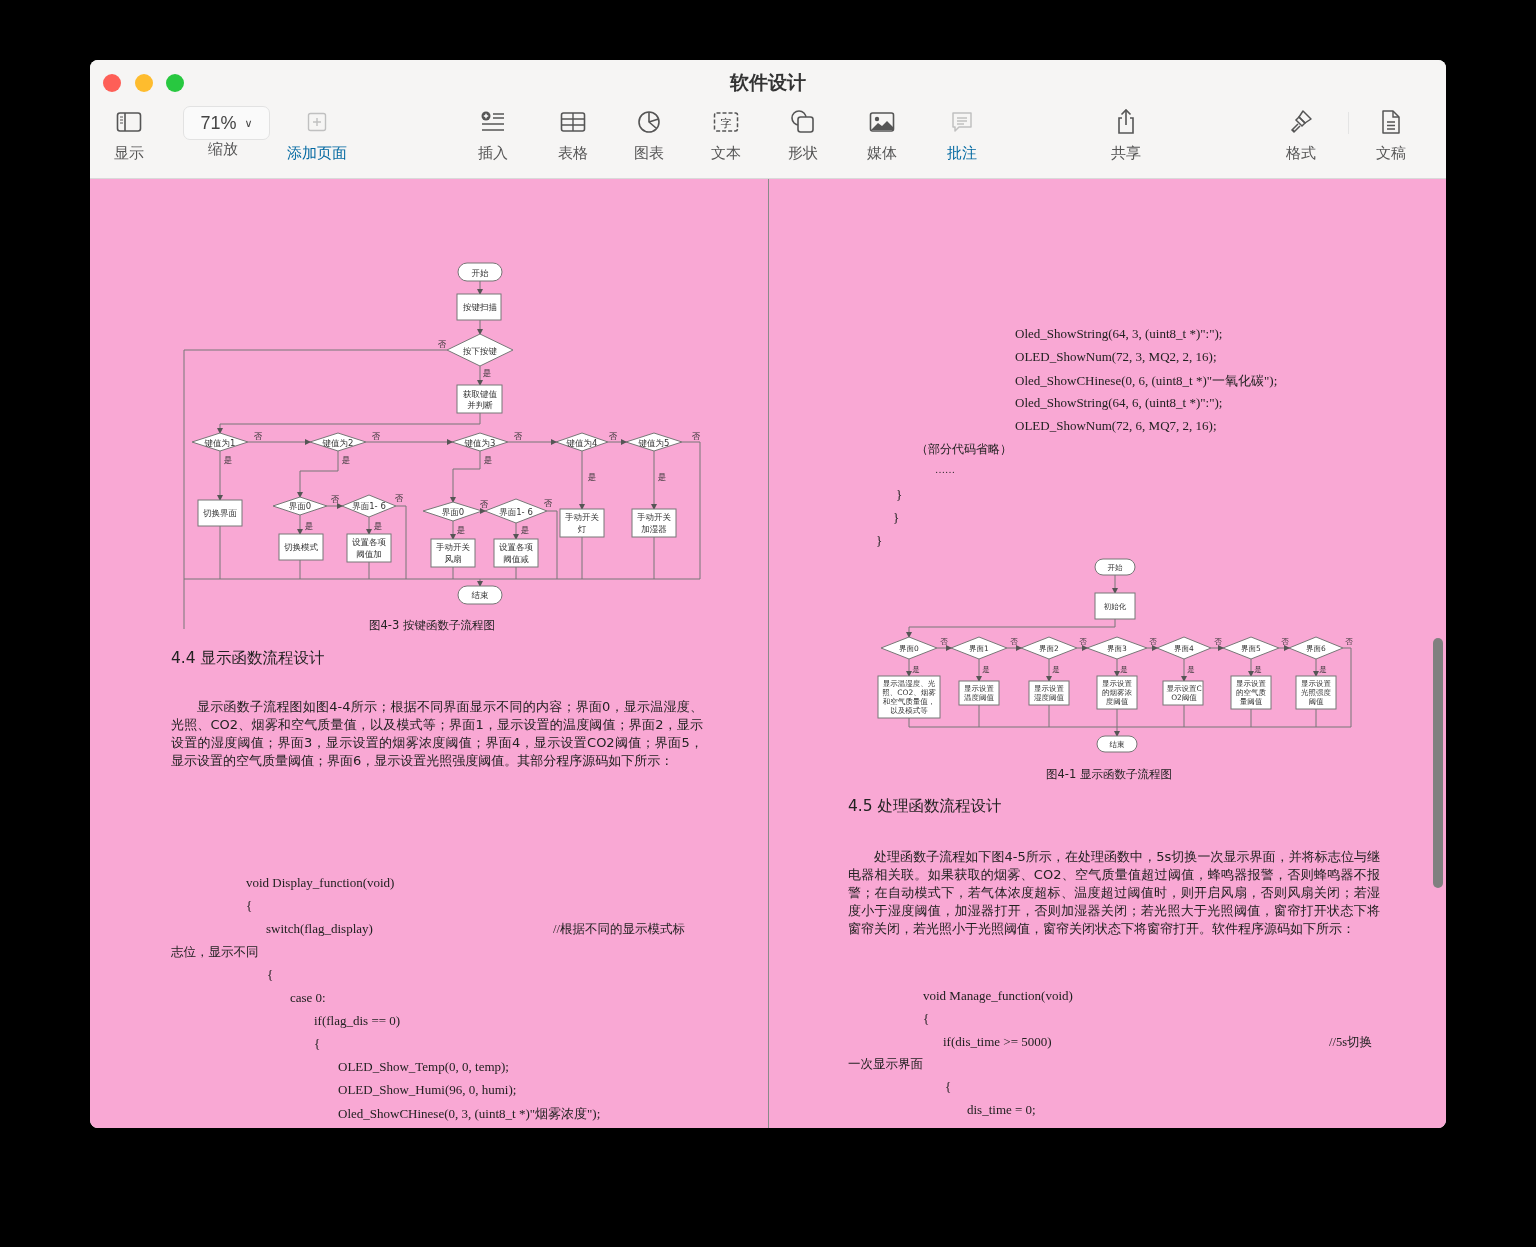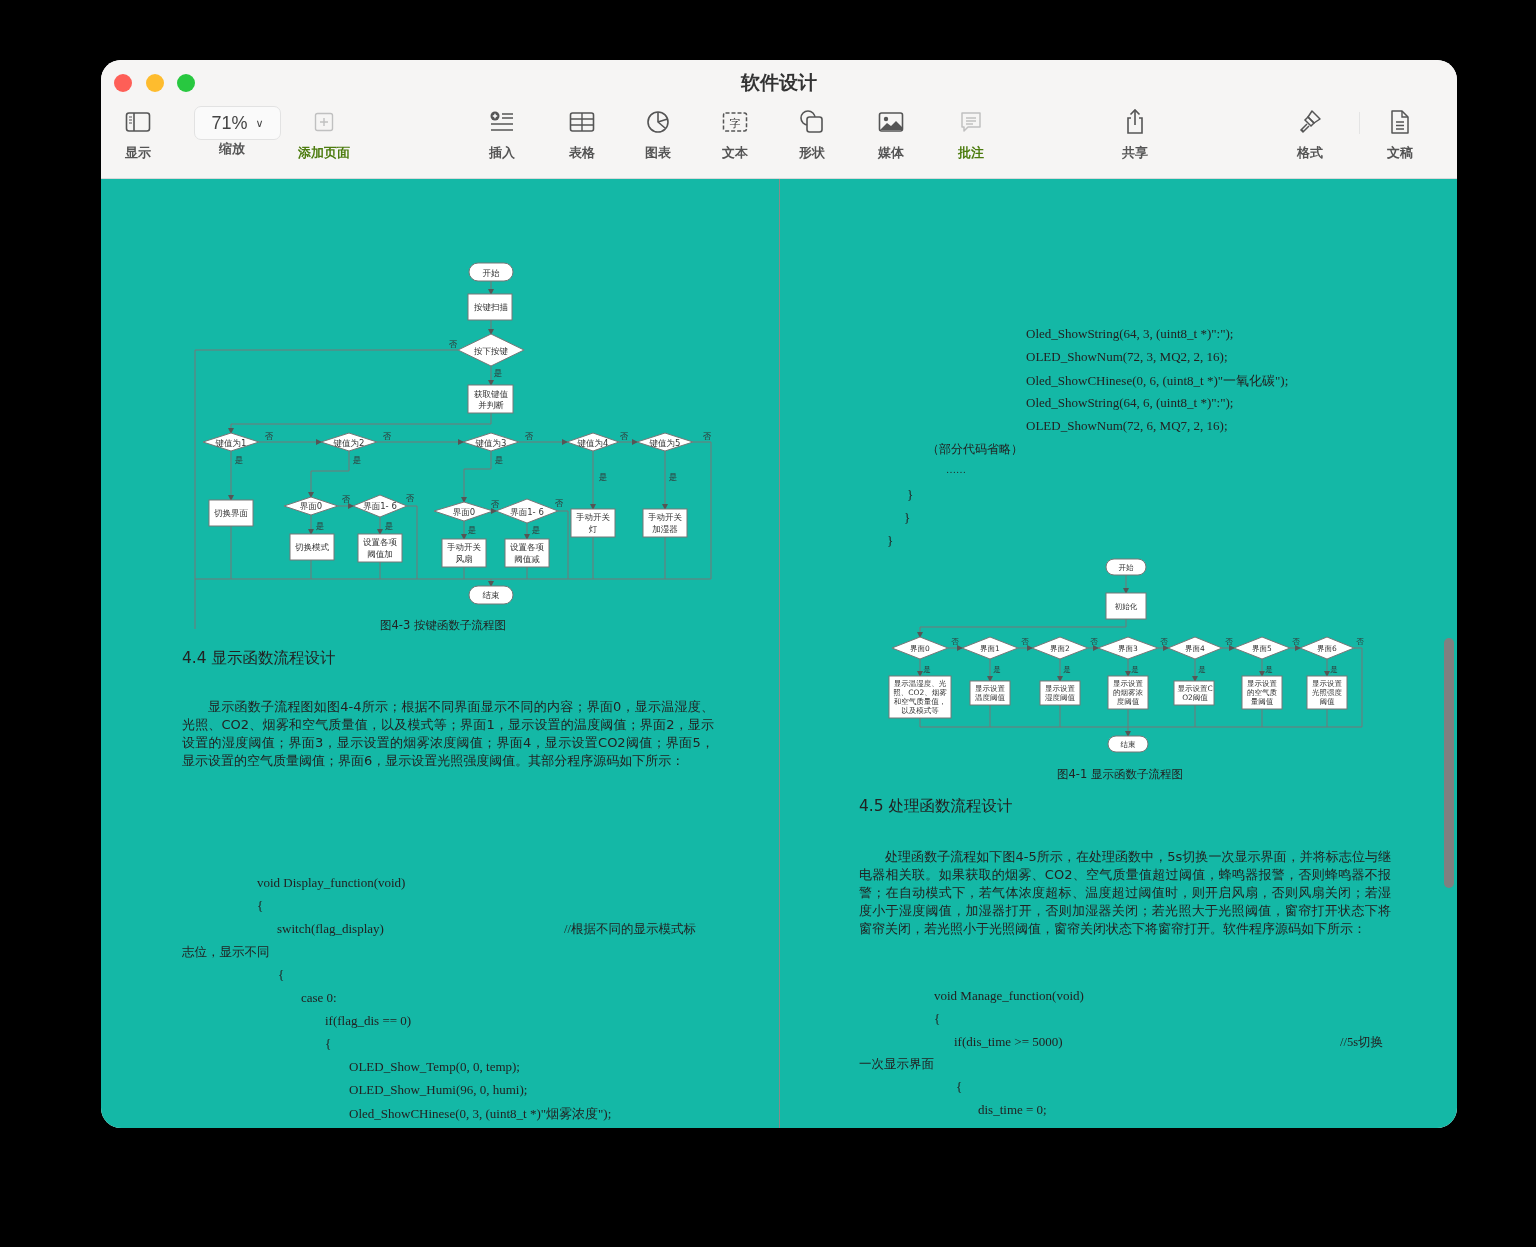--- a/index.html
+++ b/index.html
@@ -1,31 +1,31 @@
 <!DOCTYPE html>
 <html><head>
 <meta charset="utf-8">
 <style>
   html,body{margin:0;padding:0;}
   body{width:1536px;height:1247px;background:#000;position:relative;overflow:hidden;font-family:"Liberation Sans","DejaVu Sans",sans-serif;}
-  .window{position:absolute;left:101px;top:60px;width:1356px;height:1068px;background:#fff;border-radius:20px;overflow:hidden;}
+  .window{position:absolute;left:90px;top:60px;width:1356px;height:1068px;background:#fff;border-radius:8px;overflow:hidden;}
   .titlebar{position:absolute;left:0;top:0;width:100%;height:118px;background:#f6f5f4;border-bottom:1px solid #d9d9d9;}
   .traffic{position:absolute;top:14px;width:18px;height:18px;border-radius:50%;}
   .t-close{left:13px;background:#fe5f57;}
   .t-min{left:45px;background:#febc2e;}
   .t-max{left:76px;background:#28c840;}
   .win-title{position:absolute;top:10px;left:0;width:100%;text-align:center;font-size:19px;font-weight:bold;color:#333;}
   .tb{position:absolute;top:44px;display:flex;flex-direction:column;align-items:center;}
   .tb .ic{height:36px;display:flex;align-items:center;justify-content:center;}
-  .tb .lbl{font-size:13px;color:#555;margin-top:4px;white-space:nowrap;font-weight:bold;}
-  .tb.disabled .lbl{color:#4d7c0f;}
+  .tb .lbl{font-size:15px;color:#555;margin-top:4px;white-space:nowrap;}
+  .tb.disabled .lbl{color:#0369a1;}
   .zoombox{position:absolute;left:93px;top:46px;width:85px;height:32px;border:1px solid #e2e2e2;border-radius:7px;background:#fafafa;display:flex;align-items:center;justify-content:center;font-size:18px;color:#444;}
   .zoombox .chev{margin-left:8px;font-size:11px;}
   .sep{position:absolute;left:1258px;top:52px;width:1px;height:22px;background:#e4e4e4;}
-  .content{position:absolute;left:0;top:119px;width:100%;height:949px;background:#14b8a6;padding-left:32px;}
+  .content{position:absolute;left:0;top:119px;width:100%;height:949px;background:#f9a8d4;padding-left:32px;}
   .divider{position:absolute;left:678px;top:0;width:1px;height:100%;background:#8a8a8a;}
   .scroll-thumb{position:absolute;left:1343px;top:459px;width:10px;height:250px;border-radius:5px;background:#808080;}
   .zh{font-family:"DejaVu Sans",sans-serif;}
   .code{font-family:"Liberation Serif","DejaVu Serif",serif;font-size:13px;color:#222;position:absolute;white-space:nowrap;}
   .h2{position:absolute;font-size:15.5px;color:#222;font-family:"DejaVu Sans",sans-serif;}
   .caption{position:absolute;font-size:11.5px;color:#222;font-family:"DejaVu Sans",sans-serif;white-space:nowrap;}
   .para{position:absolute;font-size:13px;color:#222;line-height:18px;font-family:"DejaVu Sans",sans-serif;text-align:justify;}
   svg text{font-family:"DejaVu Sans",sans-serif;fill:#333;}
 </style>
 </head>

